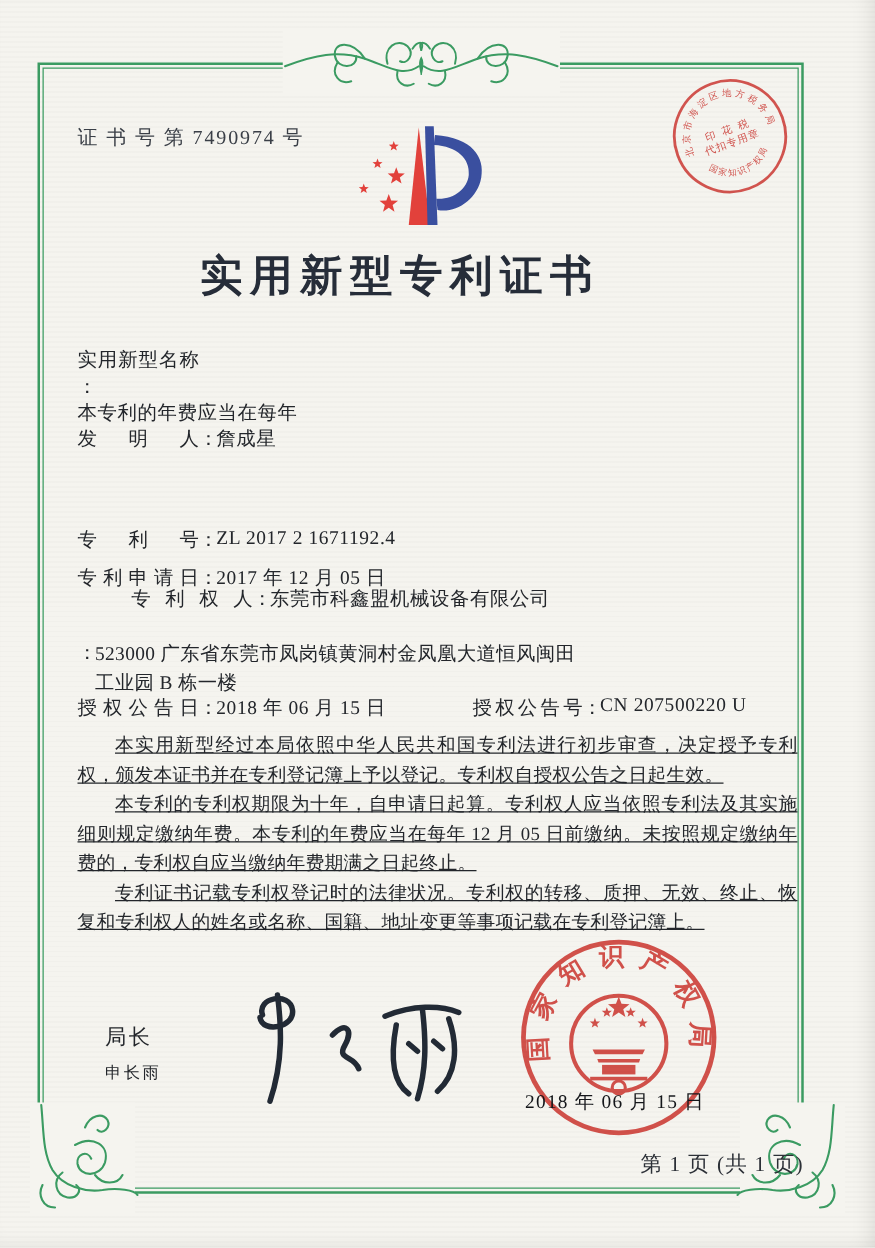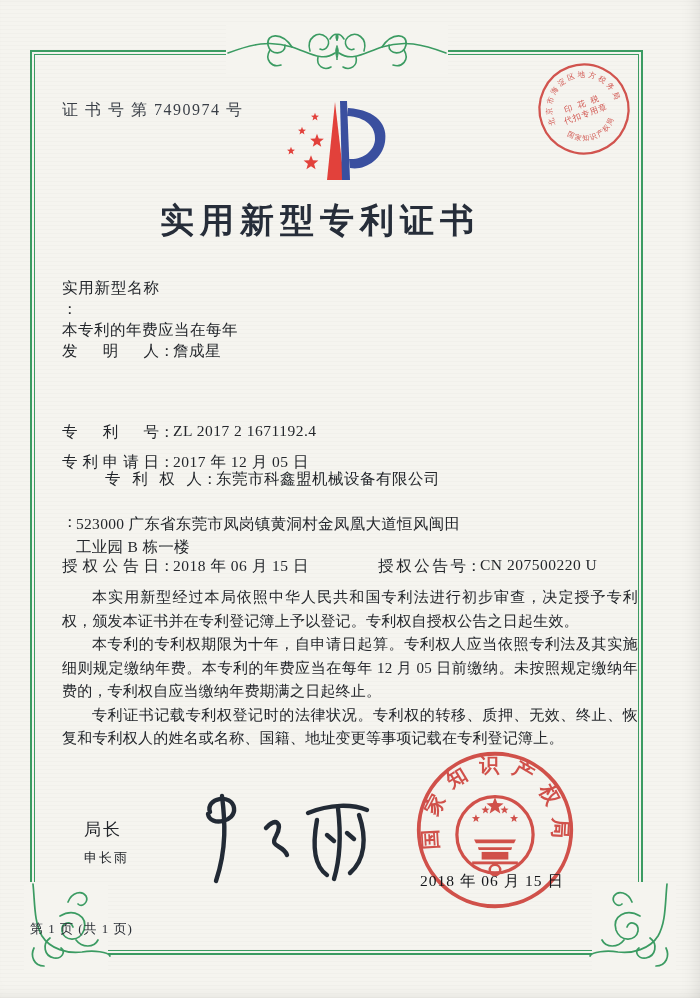--- a/index.html
+++ b/index.html
@@ -32,34 +32,34 @@
   .frow{position:absolute;left:62px;display:flex;font-size:15.5px;color:#23262b;white-space:nowrap;}
   .flabel{display:inline-block;width:97px;text-align:justify;text-align-last:justify;}
   .fcolon{width:14px;}
   .fvalue{letter-spacing:0.5px;}
   .fvalue.wrap{white-space:normal;width:398px;line-height:23px;letter-spacing:0.3px;}
   .frow.grant2{left:378px;}
   .frow.grant2 .flabel{width:88px;}
   .paras{position:absolute;left:62px;top:586px;width:576px;}
   .para{
     margin:0;font-size:15px;line-height:23.5px;color:#23262b;
-    text-indent:2em;text-align:justify;letter-spacing:0.2px;
+    text-indent:2em;text-align:justify;letter-spacing:0.2px;text-decoration:underline;
   }
   .sig-title{position:absolute;left:84px;top:818px;font-size:17px;color:#23262b;letter-spacing:2px;}
   .sig-name{position:absolute;left:84px;top:849px;font-size:13px;color:#23262b;letter-spacing:2px;}
   .signature-svg{position:absolute;left:180px;top:790px;}
   .tax-stamp{position:absolute;left:536px;top:61px;transform:rotate(-20deg);opacity:0.88;mix-blend-mode:multiply;}
   .big-seal{position:absolute;left:414px;top:749px;opacity:0.9;mix-blend-mode:multiply;}
   .seal-date{
     position:absolute;left:420px;top:871px;font-size:15.5px;color:#14161a;
     letter-spacing:1px;z-index:5;white-space:nowrap;
   }
   .footer{
-    position:absolute;left:30px;top:920px;width:613px;text-align:left;
-    font-size:13px;color:#2c3037;letter-spacing:1px;
+    position:absolute;left:30px;top:920px;width:613px;text-align:right;
+    font-size:17px;color:#2c3037;letter-spacing:1px;
   }
   .ornament{position:absolute;}
   svg text{font-family:"Liberation Serif","DejaVu Serif",serif;}
 </style>
 </head>
 <body>
 
 <div class="page">
 
   <svg width="0" height="0" style="position:absolute" aria-hidden="true">

